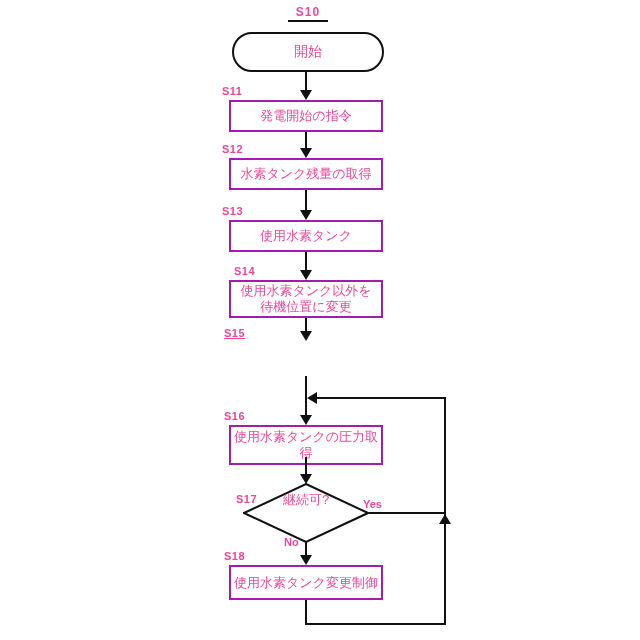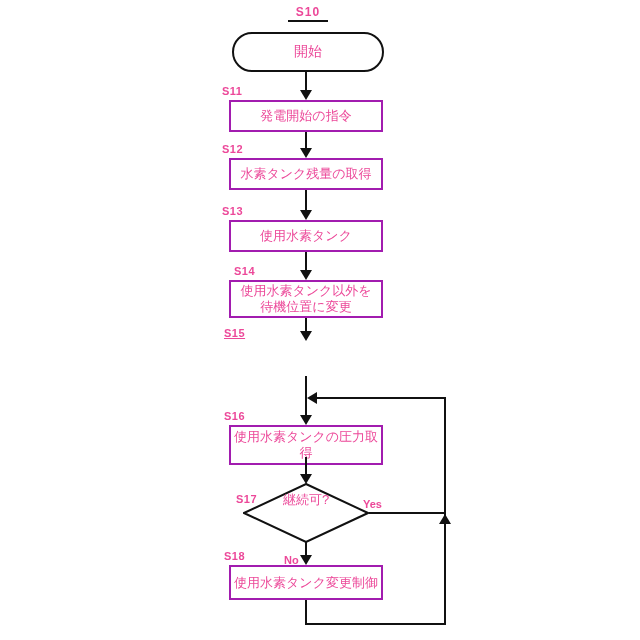--- a/index.html
+++ b/index.html
@@ -116,21 +116,21 @@
     text-align: center;
     font-size: 13px;
     line-height: 17px;
   }
   .branch-label {
     position: absolute;
     font-size: 11px;
     font-weight: bold;
   }
   .lbl-yes { left: 363px; top: 498px; }
-  .lbl-no  { left: 284px; top: 536px; margin-top: 18px; }
+  .lbl-no  { left: 284px; top: 536px; }
 </style>
 </head>
 <body>
 
 <div class="canvas">
 
   <div class="fig-title">S10</div>
 
   <div class="terminator">
     <span>開始</span>

